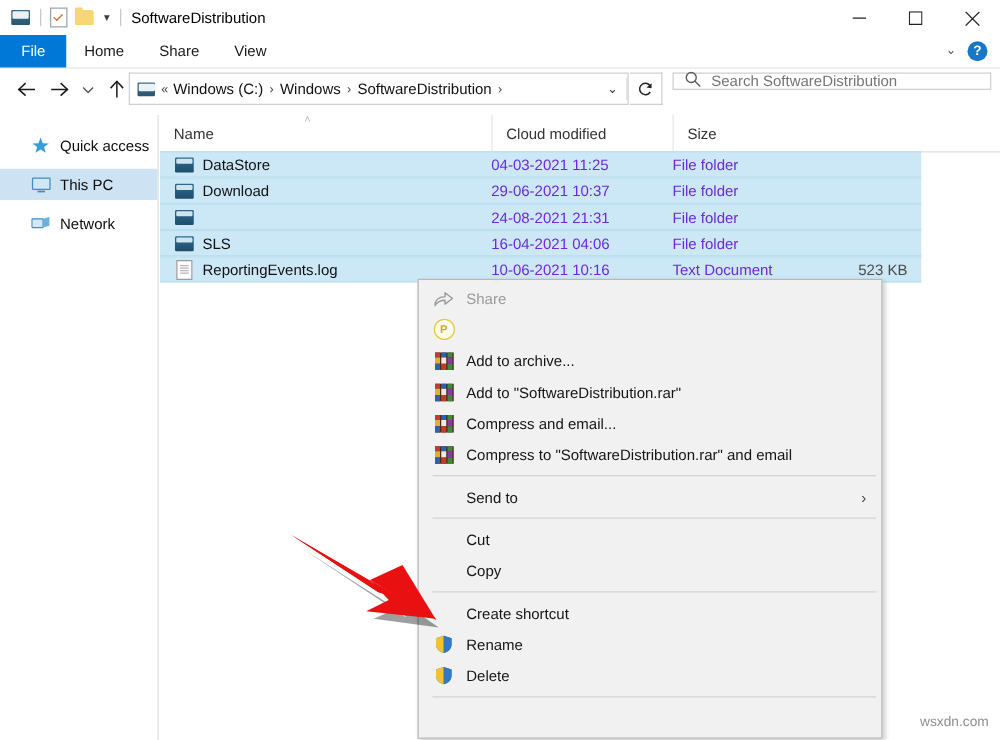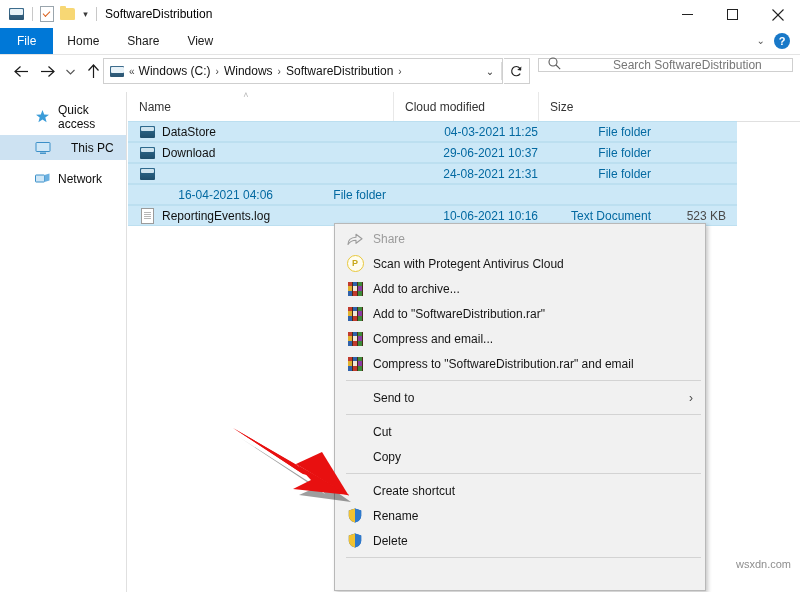--- a/index.html
+++ b/index.html
@@ -255,21 +255,20 @@
   .searchbox {
     position: absolute;
     left: 538px; top: 58px;
     width: 255px; height: 14px;
     border: 1px solid #cfcfcf;
     background: #ffffff;
     box-sizing: border-box;
     display: flex;
     align-items: center;
     padding-left: 9px;
-    gap: 44px;
   }
   .search-placeholder {
     font-size: 12px;
     color: #767676;
     margin-left: 8px;
   }
 
   
   .main {
     position: absolute;
@@ -285,28 +284,27 @@
     width: 127px; height: 500px;
     background: #ffffff;
     border-right: 1px solid #e0e0e0;
     padding-top: 12px;
     box-sizing: border-box;
   }
   .navitem {
     height: 25px;
     display: flex;
     align-items: center;
-    padding-left: 34px;
+    padding-left: 24px;
     font-size: 12px;
     color: #0d0d0d;
     margin-bottom: 6px;
   }
   .navitem.selected {
     background: #cde2f2;
-    gap: 13px;
   }
   .navitem .nav-ico {
     width: 17px; height: 17px;
     margin-right: 7px;
     display: flex;
     align-items: center;
     justify-content: center;
     flex: 0 0 auto;
   }
 
@@ -369,24 +367,23 @@
     box-sizing: border-box;
     flex: 0 0 auto;
   }
   .cell-name .ico {
     width: 16px; height: 16px;
     margin-right: 7px;
     display: flex; align-items: center; justify-content: center;
     flex: 0 0 auto;
   }
   .cell-date, .cell-type {
-    color: #0369a1;
+    color: #6d28d9;
     flex: 0 0 auto;
     box-sizing: border-box;
-    text-align: right;
   }
   .cell-size {
     color: #4a4a4a;
     flex: 0 0 auto;
     text-align: right;
     box-sizing: border-box;
     padding-right: 11px;
   }
 
   
@@ -515,21 +512,21 @@
     left: 0; top: 0;
     width: 800px; height: 592px;
     pointer-events: none;
     z-index: 40;
   }
 
   
   .watermark {
     position: absolute;
     right: 9px;
-    bottom: 22px;
+    bottom: 8px;
     font-size: 11px;
     color: #8e8e8e;
     z-index: 50;
     text-align: right;
   }
 </style>
 </head>
 <body>
 
 <div id="explorer-window">
@@ -717,20 +714,26 @@
           <span class="ico">
               <span class="folder-ico"></span>
             </span>
         </div>
         <div class="cell-date" style="width:145px">24-08-2021 21:31</div>
         <div class="cell-type" style="width:113px">File folder</div>
         <div class="cell-size" style="width:86px"></div>
       </div>
 
       <div class="filerow selected">
+        <div class="cell-name" style="width:265px">
+          <span class="ico">
+              <span class="folder-ico"></span>
+            </span>
+          <span>SLS</span>
+        </div>
         <div class="cell-date" style="width:145px">16-04-2021 04:06</div>
         <div class="cell-type" style="width:113px">File folder</div>
         <div class="cell-size" style="width:86px"></div>
       </div>
 
       <div class="filerow selected">
         <div class="cell-name" style="width:265px">
           <span class="ico">
               <span class="doc-ico"></span>
             </span>
@@ -752,21 +755,20 @@
           <path d="M1 12.5 C1 7.5 4.5 5.5 9 5.3 L9 2.2 L15 6.8 L9 11.3 L9 8.2 C5.5 8.2 2.8 9.5 1 12.5 Z" fill="none" stroke="#9b9b9b" stroke-width="1.1" stroke-linejoin="round"></path>
         </svg>
       </span>
       <span class="ctx-label">Share</span>
     </div>
 
     <div class="ctxitem">
       <span class="ctx-ico">
           <span class="prot-ico">P</span>
         </span>
-      <span class="ctx-label">Scan with Protegent Antivirus Cloud</span>
     </div>
 
     <div class="ctxitem">
       <span class="ctx-ico">
         <span class="rar-ico">
           <i style="background:#c23b2e"></i>
             <i style="background:#2f62ab"></i>
             <i style="background:#3f8a3a"></i>
           <i style="background:#e0b02e"></i>
             <i style="background:#f2e9d8"></i>

